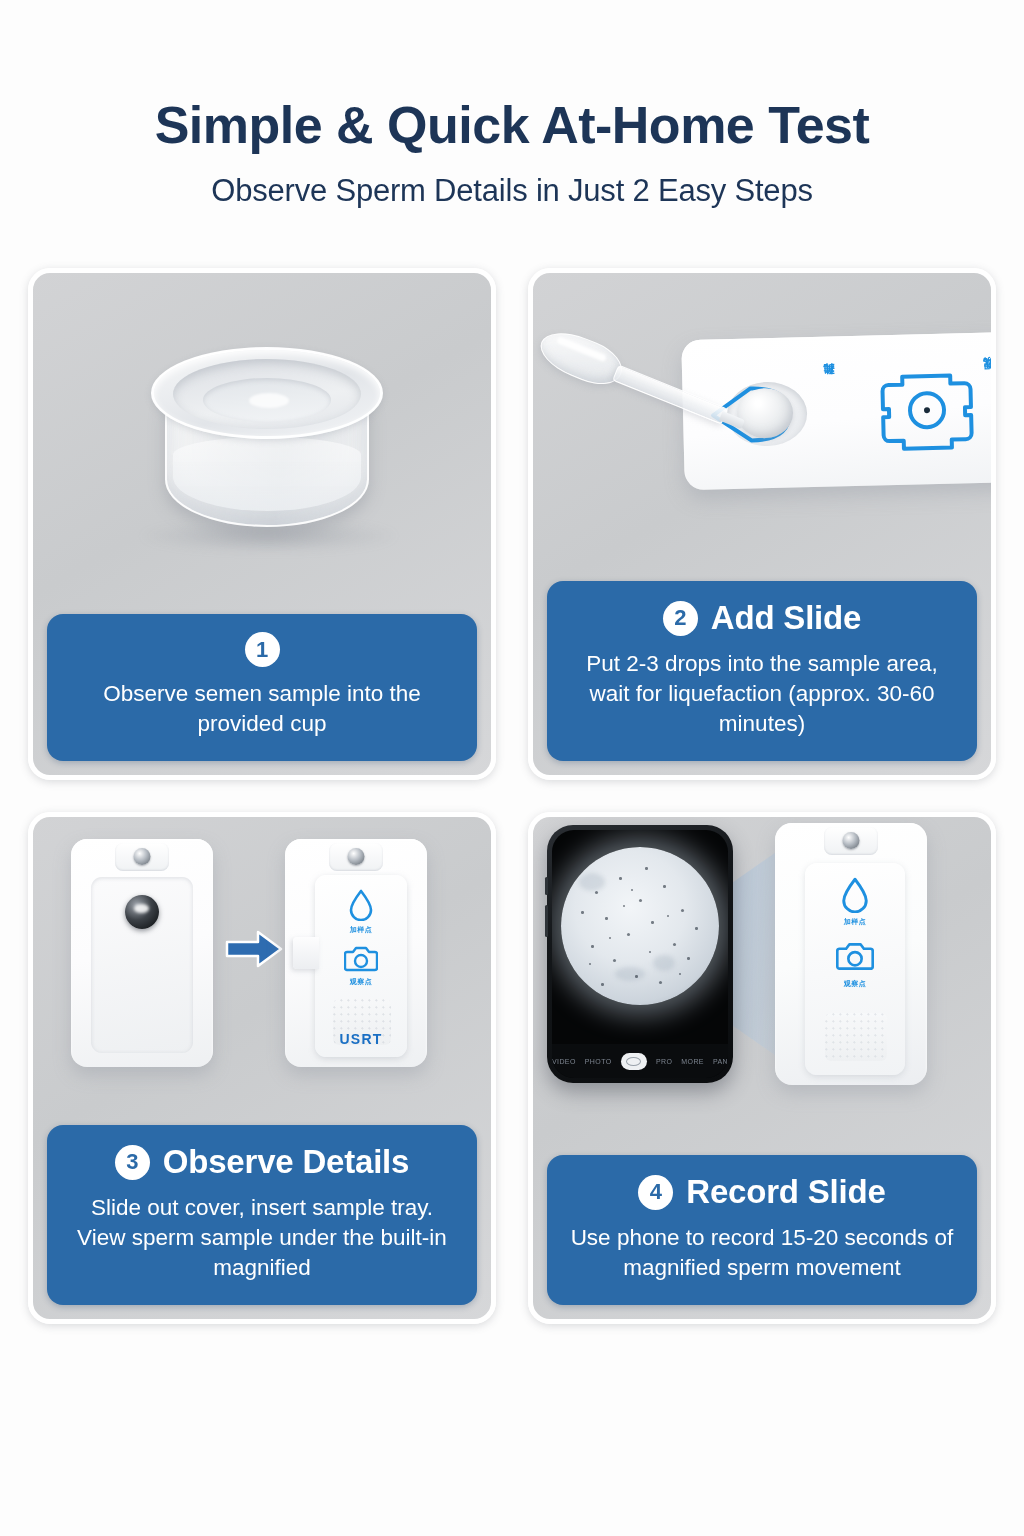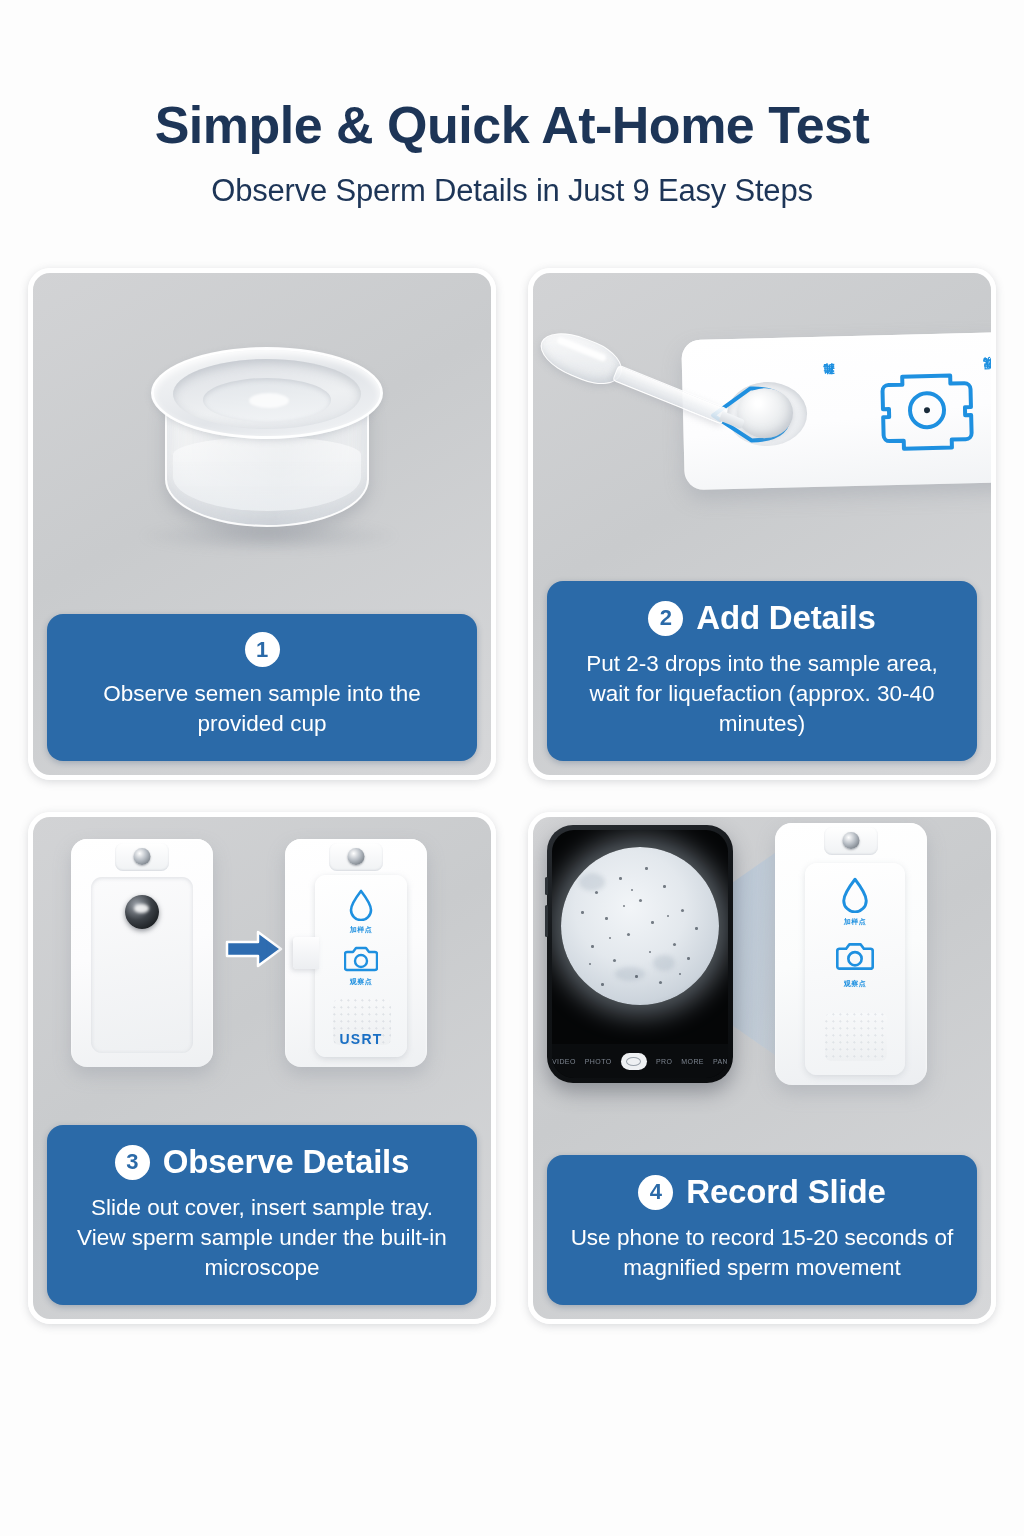--- a/index.html
+++ b/index.html
@@ -494,21 +494,21 @@
     opacity: 0.8;
   }
 </style>
 </head>
 <body>
 
 <div class="page">
 
   <div class="header">
     <div class="main-title">Simple &amp; Quick At-Home Test</div>
-    <div class="sub-title">Observe Sperm Details in Just 9 Easy Steps</div>
+    <div class="sub-title">Observe Sperm Details in Just 2 Easy Steps</div>
   </div>
 
   <div class="grid">
 
     <div class="card">
       <div class="photo">
         <div class="cup-shadow"></div>
         <div class="cup-wrap">
           <div class="cup-body"></div>
           <div class="cup-liquid"></div>
@@ -545,23 +545,23 @@
         <div class="pipette">
           <div class="pip-bulb"></div>
           <div class="pip-gloss"></div>
           <div class="pip-stem"></div>
           <div class="pip-tip"></div>
         </div>
       </div>
       <div class="caption">
         <div class="cap-head">
           <div class="badge">2</div>
-          <div class="cap-title">Add Details</div>
-        </div>
-        <div class="cap-body">Put 2-3 drops into the sample area, wait for liquefaction (approx. 30-40 minutes)</div>
+          <div class="cap-title">Add Slide</div>
+        </div>
+        <div class="cap-body">Put 2-3 drops into the sample area, wait for liquefaction (approx. 30-60 minutes)</div>
       </div>
     </div>
 
     <div class="card">
       <div class="photo">
 
         <div class="dev dev-a">
           <div class="dev-notch"></div>
           <div class="dev-lens-top"></div>
           <div class="dev-a-panel"></div>
@@ -590,21 +590,21 @@
             <div class="brand">USRT</div>
           </div>
         </div>
 
       </div>
       <div class="caption">
         <div class="cap-head">
           <div class="badge">3</div>
           <div class="cap-title">Observe Details</div>
         </div>
-        <div class="cap-body">Slide out cover, insert sample tray. View sperm sample under the built-in microscope</div>
+        <div class="cap-body">Slide out cover, insert sample tray. View sperm sample under the built-in magnified</div>
       </div>
     </div>
 
     <div class="card">
       <div class="photo">
 
         <div class="beam"></div>
 
         <div class="dev4">
           <div class="dev-notch"></div>

